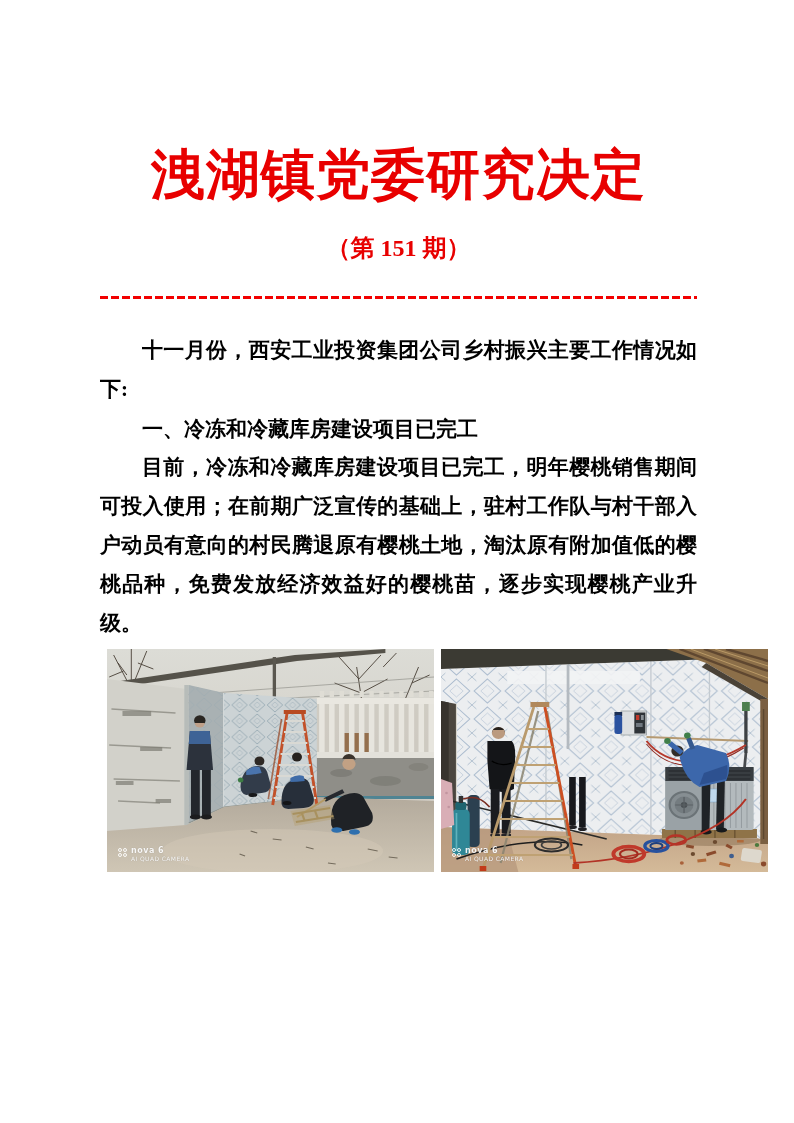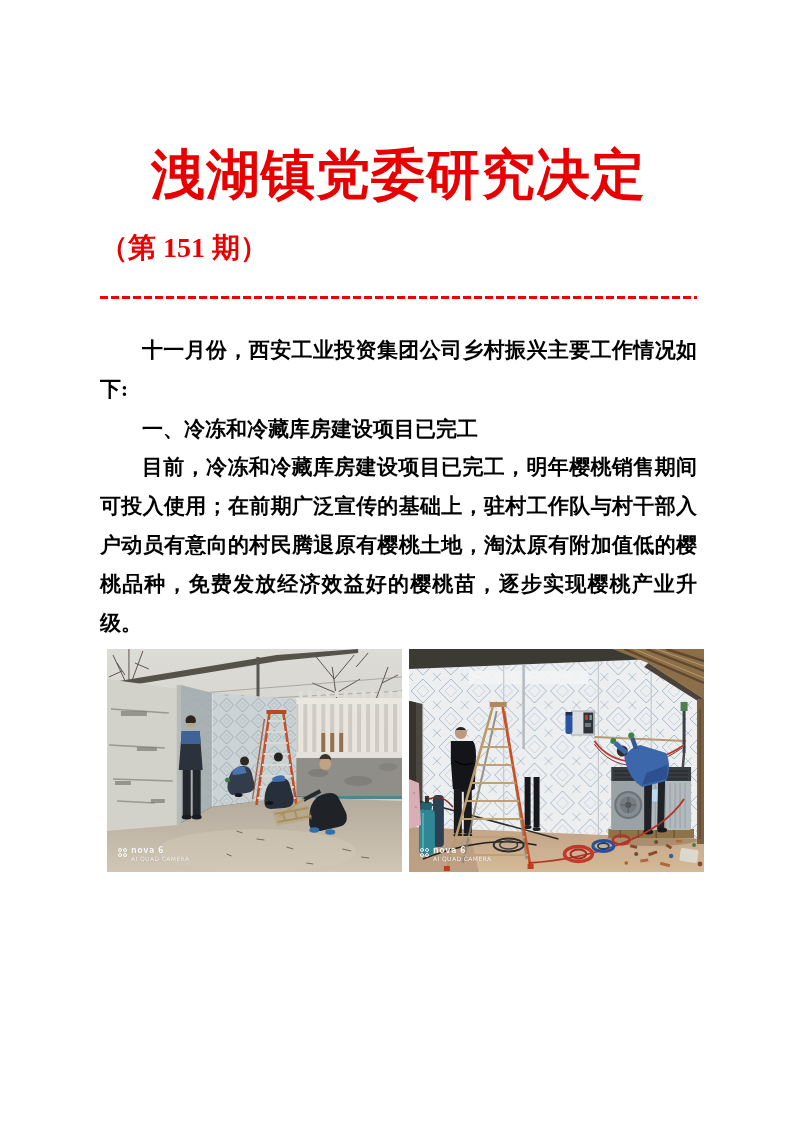--- a/index.html
+++ b/index.html
@@ -17,42 +17,42 @@
   }
   .content{margin-left:100px;margin-right:97px;}
   .doc-title{
     margin:136px 0 0 0;
     font-size:54px;line-height:78px;font-weight:bold;
     text-align:center;color:var(--title-red,#e80000);
     letter-spacing:1px;white-space:nowrap;
   }
   .doc-issue{
     margin-top:14px;
-    font-size:28px;line-height:40px;font-weight:bold;
-    color:var(--title-red,#e80000);
+    font-size:24px;line-height:40px;font-weight:bold;
+    text-align:center;color:var(--title-red,#e80000);
   }
   .divider{
     margin-top:28px;height:3px;
     background:repeating-linear-gradient(90deg,
       var(--divider-red,#f20000) 0px,var(--divider-red,#f20000) 8px,
       transparent 8px,transparent 11px);
   }
   .bodytext{font-size:21px;line-height:39px;text-align:justify;font-weight:bold;}
   .intro{margin:32px 0 0 0;text-indent:2em;}
   .sec-heading{
     margin:0;font-size:21px;line-height:39px;font-weight:bold;
     font-family:"Liberation Sans","DejaVu Sans",sans-serif;
     text-indent:2em;color:#000;
   }
   .para{margin:0;text-indent:2em;}
   .photo-row{
     display:flex;gap:7px;margin-left:7px;margin-top:6px;
   }
   .photo{
-    position:relative;width:295px;height:223px;margin:0;
+    position:relative;width:327px;height:223px;margin:0;
     overflow:hidden;flex:0 0 auto;
   }
   .photo svg{display:block;width:100%;height:100%;}
   .wm{
     position:absolute;left:11px;bottom:9px;display:flex;gap:4px;
     align-items:flex-start;
     font-family:"DejaVu Sans","Liberation Sans",sans-serif;
     color:rgba(255,255,255,0.92);text-shadow:0 0 1px rgba(0,0,0,0.25);
   }
   .wm-logo{display:grid;grid-template-columns:4px 4px;gap:1px;margin-top:1px;}

